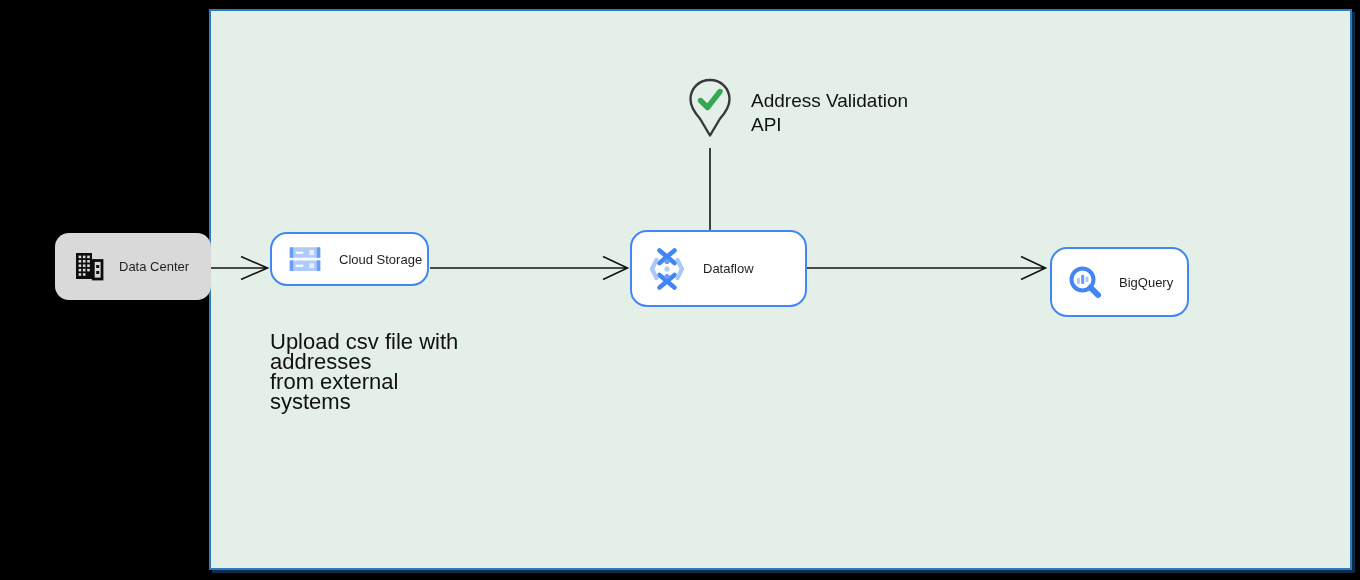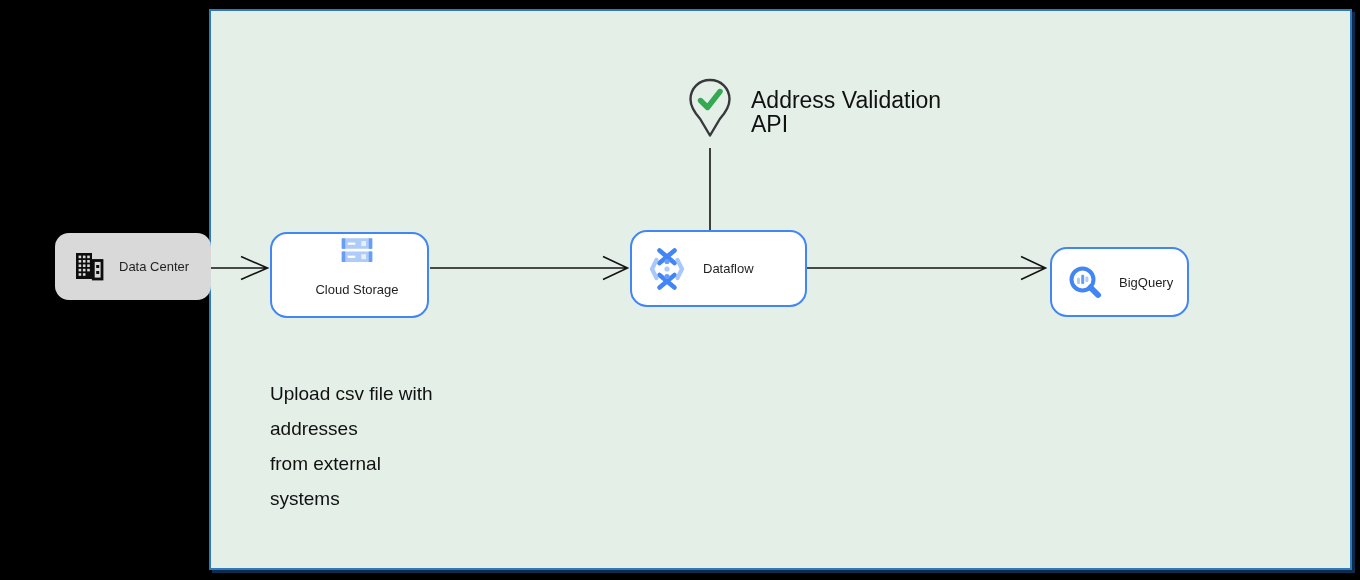--- a/index.html
+++ b/index.html
@@ -23,37 +23,36 @@
 
   .node {
     position: absolute; display: flex; align-items: center;
     background: #ffffff; border: 2.5px solid #4285f4; border-radius: 17px;
     padding-left: 15px; gap: 16px;
   }
   .node .label { font-size: 13px; color: #1f1f1f; white-space: nowrap; }
   .node.gray { background: #d9d9d9; border: none; border-radius: 14px; margin-left: 43px; }
 
   #node-data-center  { left: 12px;   top: 233px; width: 156px; height: 67px; padding-left: 17px; gap: 13px; }
-  #node-cloud-storage{ left: 270px;  top: 232px; width: 159px; height: 86px; flex-direction: column; }
+  #node-cloud-storage{ left: 270px;  top: 232px; width: 159px; height: 54px; }
   #node-dataflow     { left: 630px;  top: 230px; width: 177px; height: 77px; }
   #node-bigquery     { left: 1050px; top: 247px; width: 139px; height: 70px; }
 
   .icon { display: flex; align-items: center; justify-content: center; flex: 0 0 auto; }
 
   .pin { position: absolute; left: 686px; top: 77px; width: 48px; height: 62px; }
 
   .pin-label {
     position: absolute; left: 751px; top: 89px;
-    font-size: 23px; line-height: 23.5px; color: #111; white-space: pre-line;
+    font-size: 19px; line-height: 23.5px; color: #111; white-space: pre-line;
   }
 
   .note {
-    position: absolute; font-size: 19px; line-height: 35px; color: #111;
+    position: absolute; font-size: 22px; line-height: 20px; color: #111;
     white-space: pre-line;
-    margin-top: 44px;
   }
   #note-upload  { left: 270px; top: 332px; width: 250px; }
   #note-process { left: 568px; top: 332px; white-space: nowrap; }
   #note-store   { left: 988px; top: 332px; white-space: nowrap; }
 </style>
 </head>
 <body>
 
 <div class="canvas">
 

